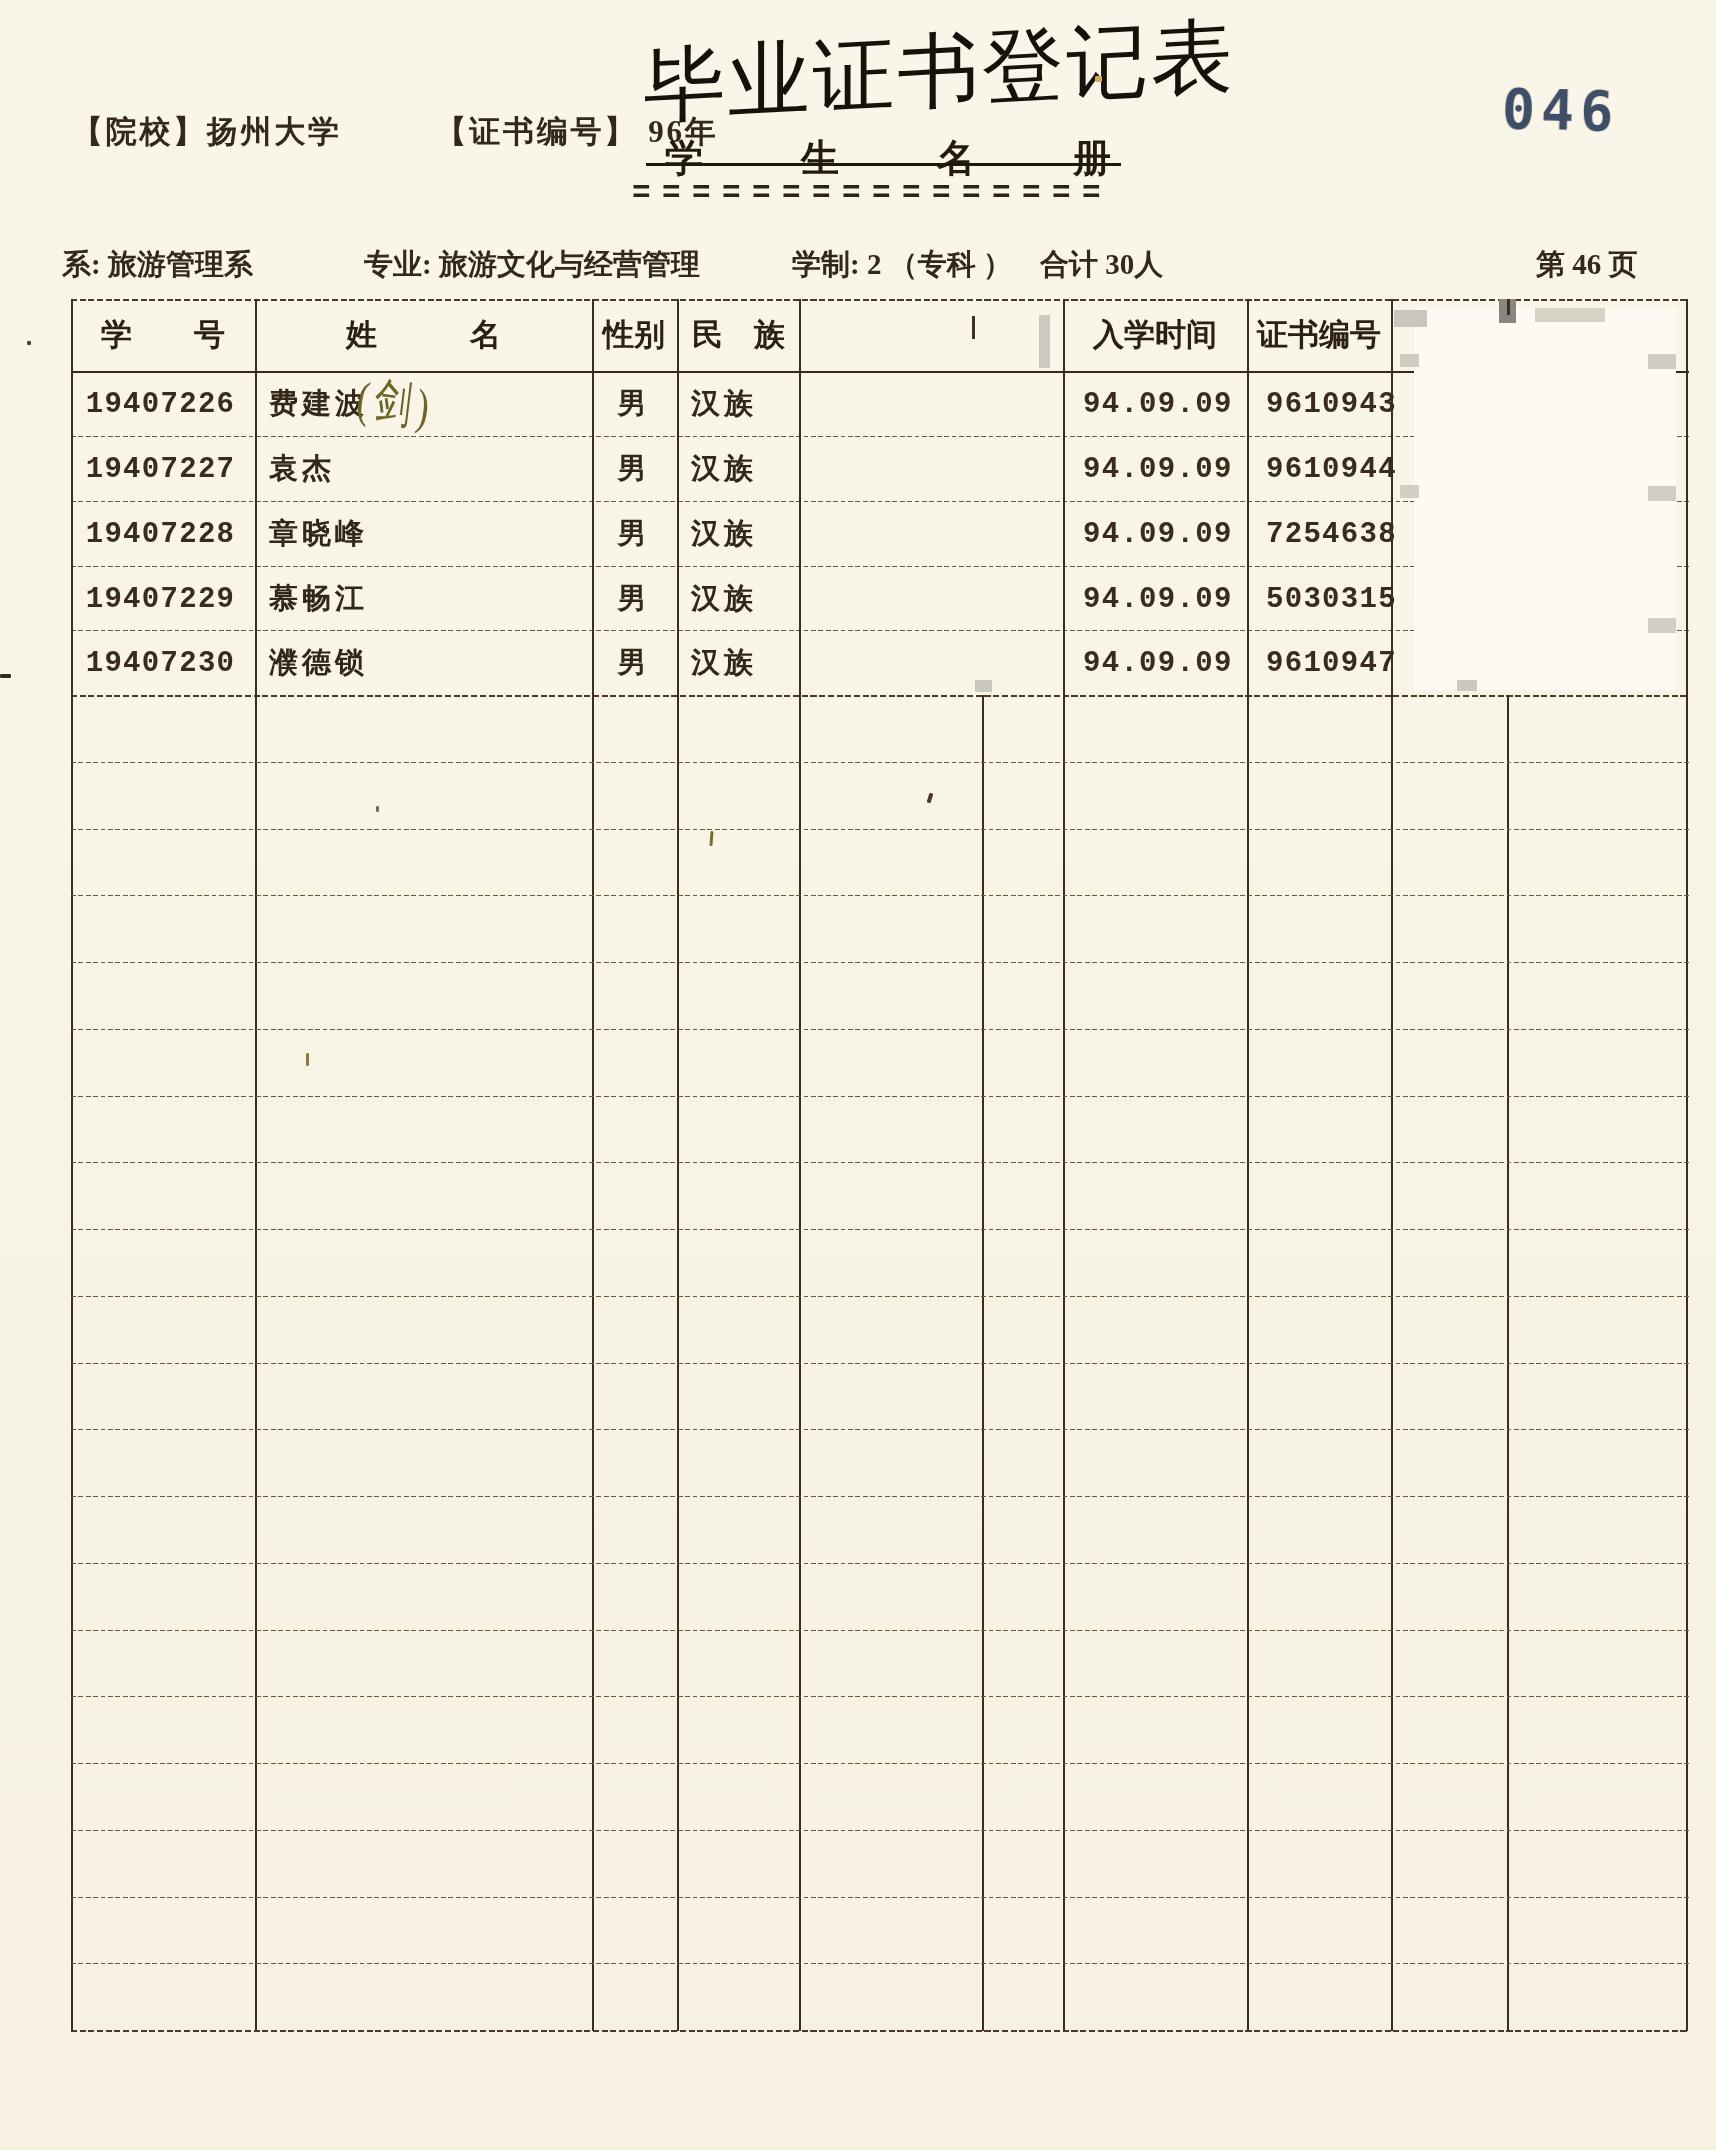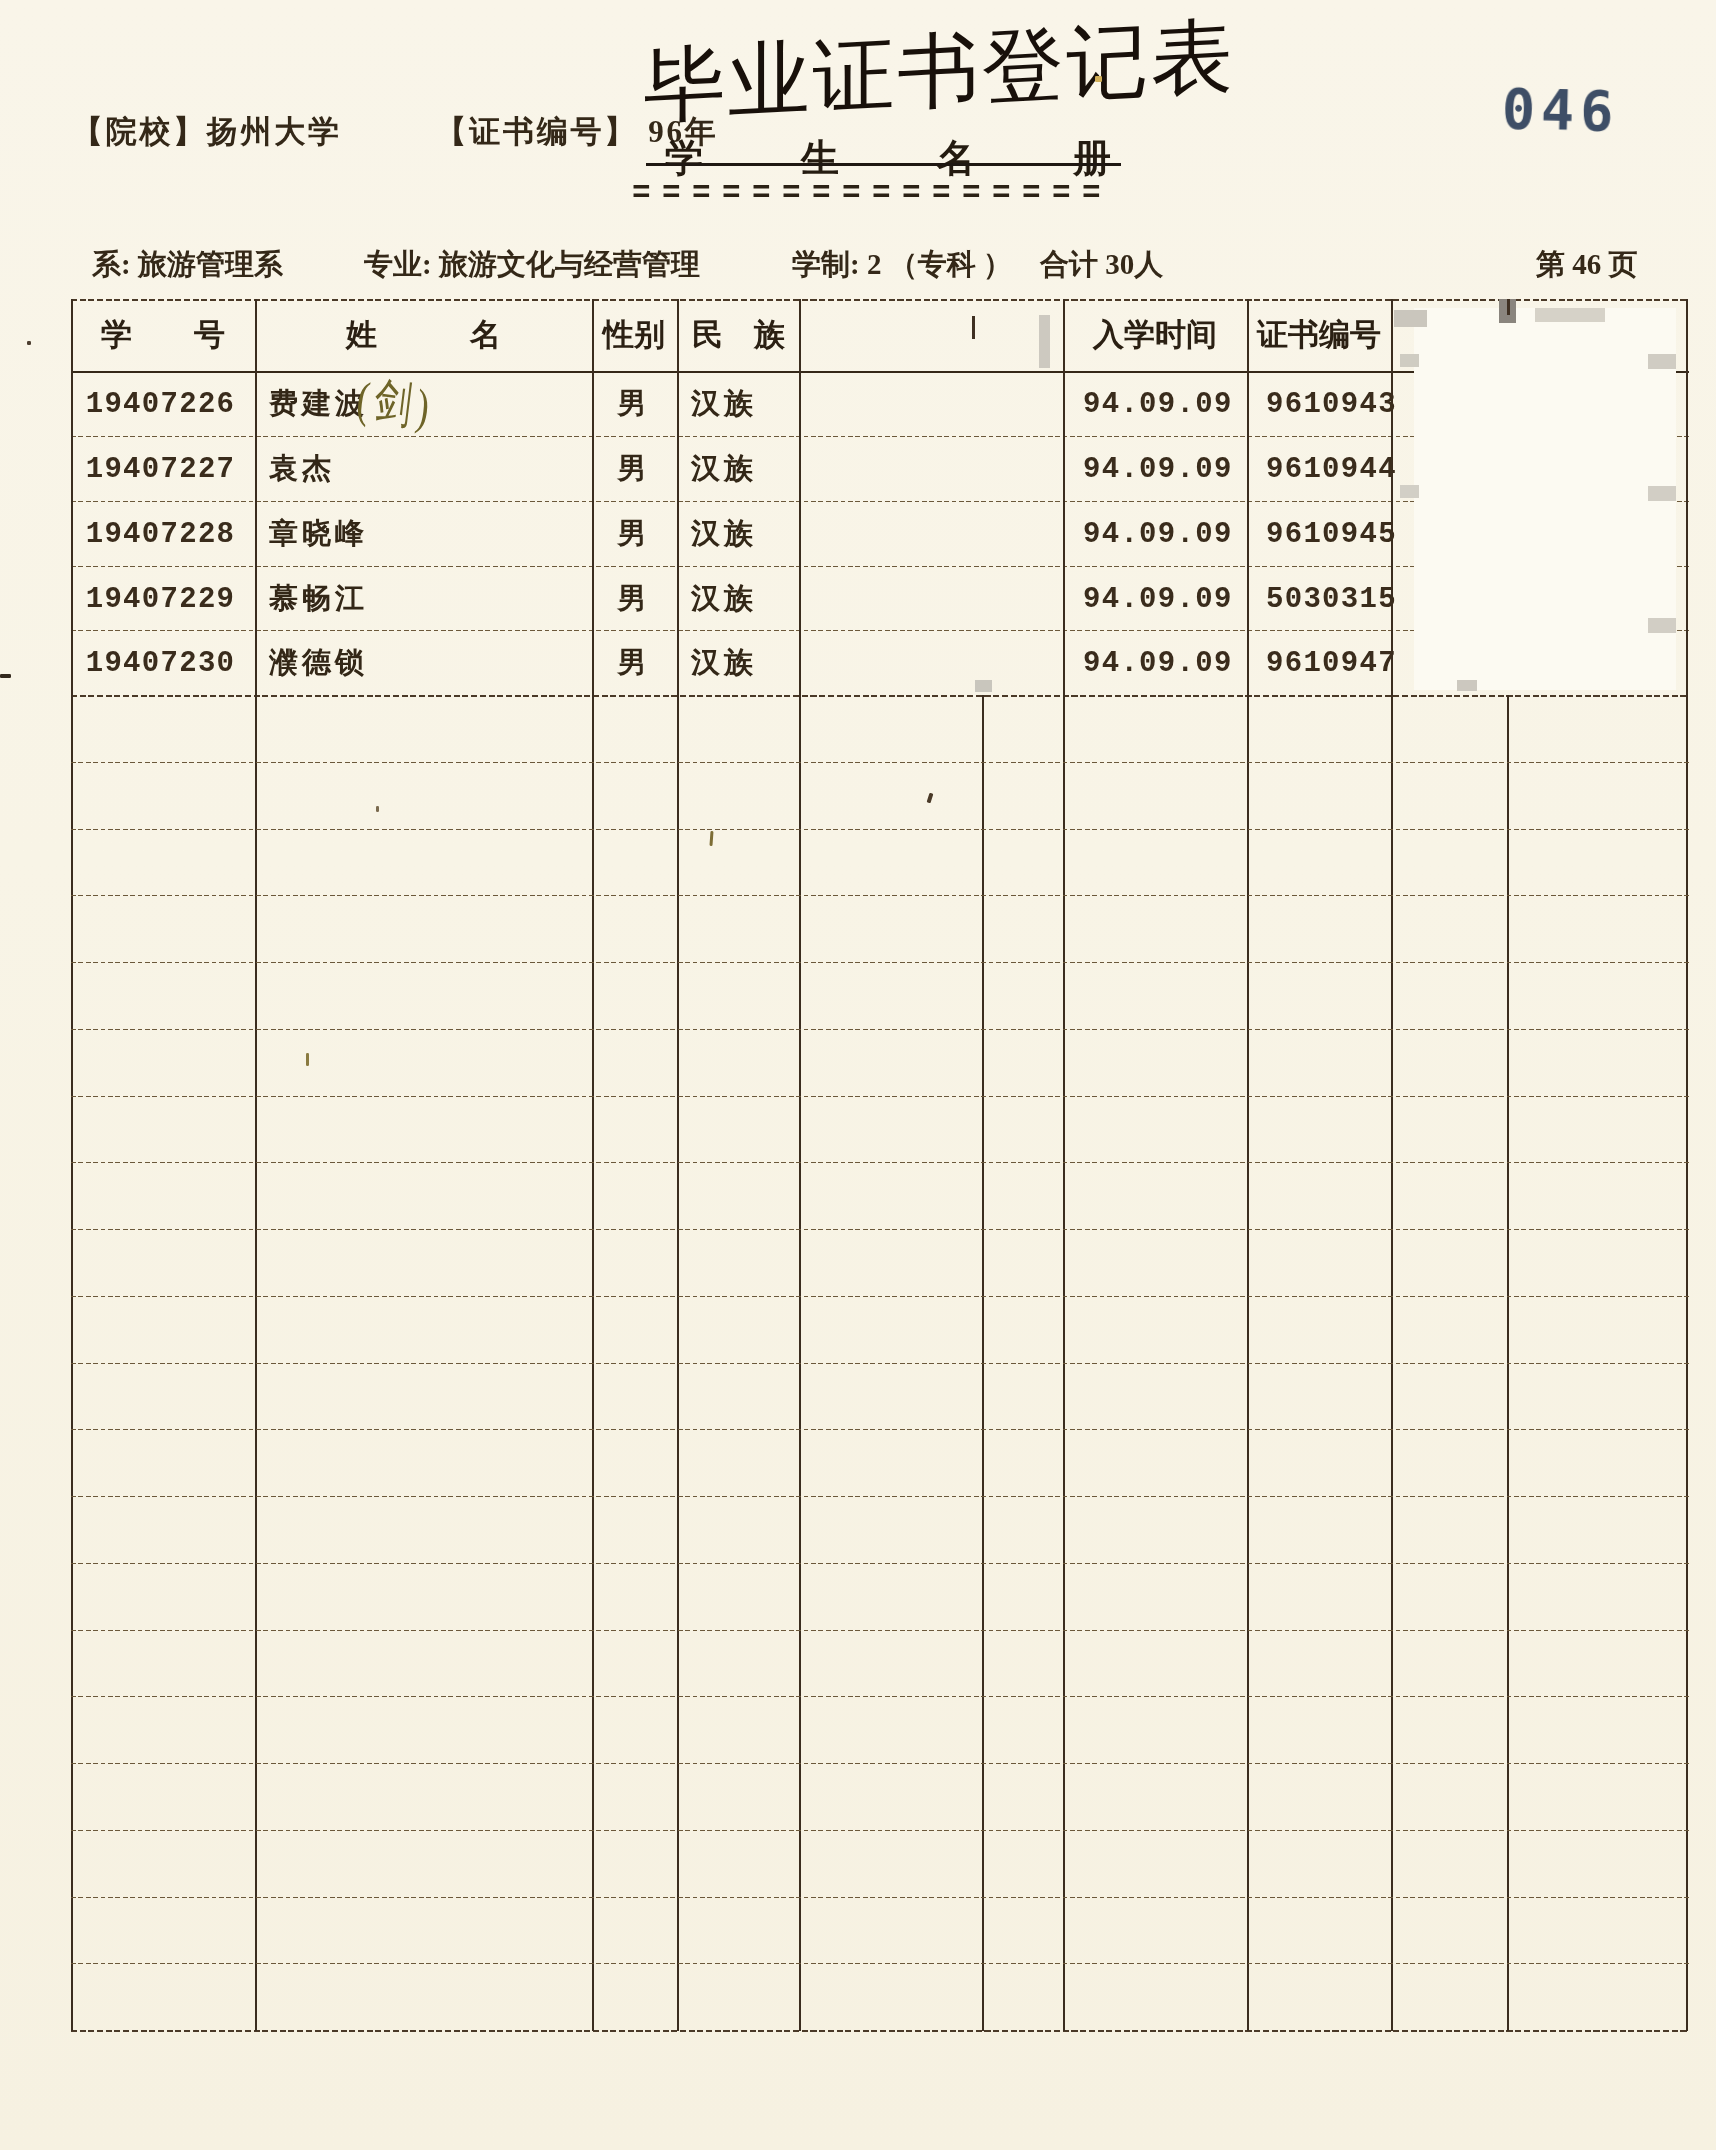--- a/index.html
+++ b/index.html
@@ -29,21 +29,21 @@
   .title-dashes{
     left:632px;top:178px;font-family:"Liberation Mono","DejaVu Sans Mono",monospace;
     font-size:31px;font-weight:bold;letter-spacing:11.4px;color:#2b2115;white-space:nowrap;line-height:1;
   }
   .stamp{
     left:1502px;top:83px;font-family:"DejaVu Sans Mono","Liberation Mono",monospace;
     font-size:55px;font-weight:bold;color:var(--stamp);letter-spacing:6px;
     transform:rotate(1.5deg);filter:blur(0.4px);line-height:1;
   }
   .info-line span{position:absolute;top:245px;font-size:29px;font-weight:bold;color:#342818;white-space:nowrap}
-  .i-dept{left:92px}.i-major{left:364px}.i-dur{left:792px}.i-total{left:1040px}.i-page{left:1536px}
+  .i-dept{left:62px}.i-major{left:364px}.i-dur{left:792px}.i-total{left:1040px}.i-page{left:1536px}
   
   .table{left:71px;top:299px;width:1618px;height:1735px}
   .vl{position:absolute;top:0;width:2px;height:1732px;background:var(--grid)}
   .vl-empty{position:absolute;top:396px;width:2px;height:1336px;background:var(--grid)}
   .vstub{position:absolute;width:2.7px;background:#3f3022}
   .hsep{position:absolute;left:0;width:1618px;height:1.3px;
     background:repeating-linear-gradient(90deg,var(--dashed) 0 4.7px,transparent 4.7px 7.4px)}
   .hdash3{position:absolute;left:0;width:1618px;height:2px;
     background:repeating-linear-gradient(90deg,var(--dashedheavy) 0 6px,transparent 6px 8.7px)}
   .hsolid{position:absolute;left:0;width:1618px;height:2px;background:#352818}
@@ -133,21 +133,21 @@
     <span class="cell cjk  c-eth">汉族</span>
     <span class="cell mono c-date">94.09.09</span>
     <span class="cell mono c-cert">9610944</span>
   </div>
   <div class="drow" style="top:202px">
     <span class="cell mono c-id">19407228</span>
     <span class="cell cjk  c-name">章晓峰</span>
     <span class="cell cjk  c-gender">男</span>
     <span class="cell cjk  c-eth">汉族</span>
     <span class="cell mono c-date">94.09.09</span>
-    <span class="cell mono c-cert">9610945</span>
+    <span class="cell mono c-cert">7254638</span>
   </div>
   <div class="drow" style="top:267px">
     <span class="cell mono c-id">19407229</span>
     <span class="cell cjk  c-name">慕畅江</span>
     <span class="cell cjk  c-gender">男</span>
     <span class="cell cjk  c-eth">汉族</span>
     <span class="cell mono c-date">94.09.09</span>
     <span class="cell mono c-cert">5030315</span>
   </div>
   <div class="drow" style="top:331px">

